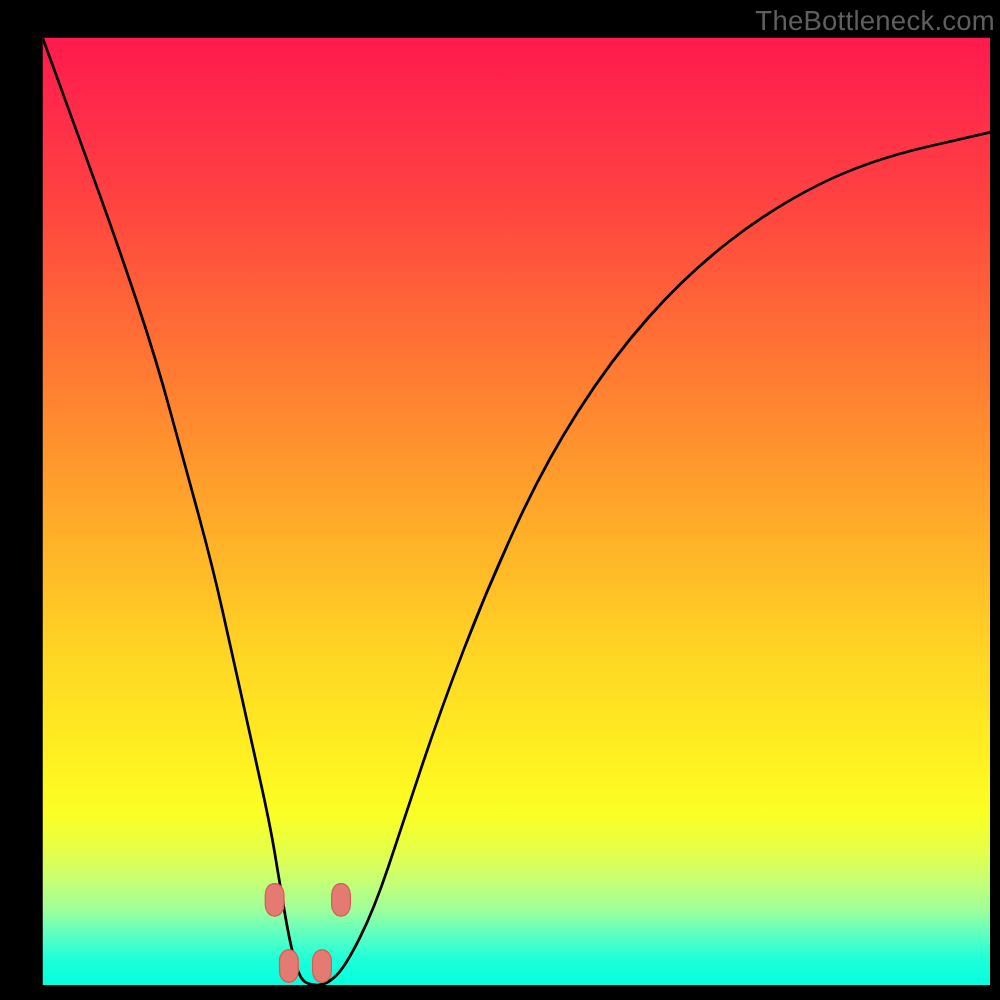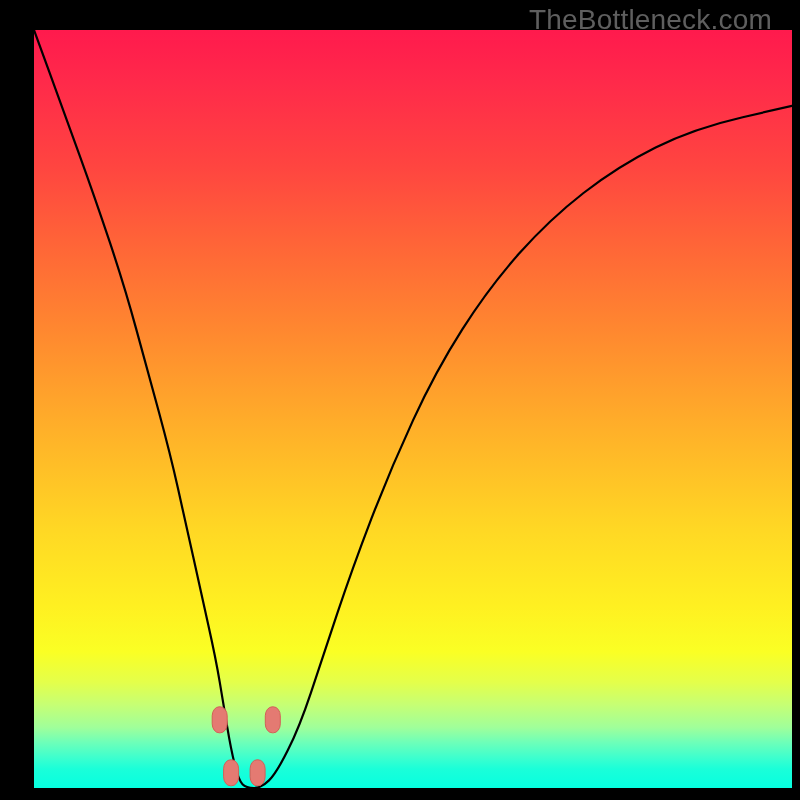--- a/index.html
+++ b/index.html
@@ -13,23 +13,23 @@
   }
   .stage {
     position: relative;
     width: 800px;
     height: 800px;
     background: #000;
   }
   .watermark {
     position: absolute;
     top: 4px;
-    right: 28px;
+    right: 4px;
     color: #5f5f5f;
-    font-size: 28px;
+    font-size: 22px;
     font-weight: 500;
     letter-spacing: 0.2px;
     z-index: 30;
   }
   .plot-area {
     position: absolute;
     left: 34px;
     top: 30px;
     width: 758px;
     height: 758px;

